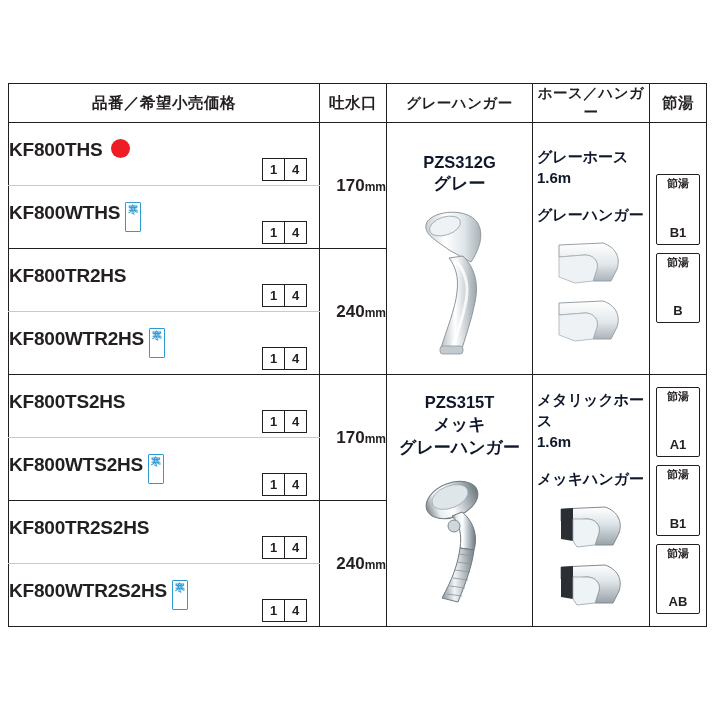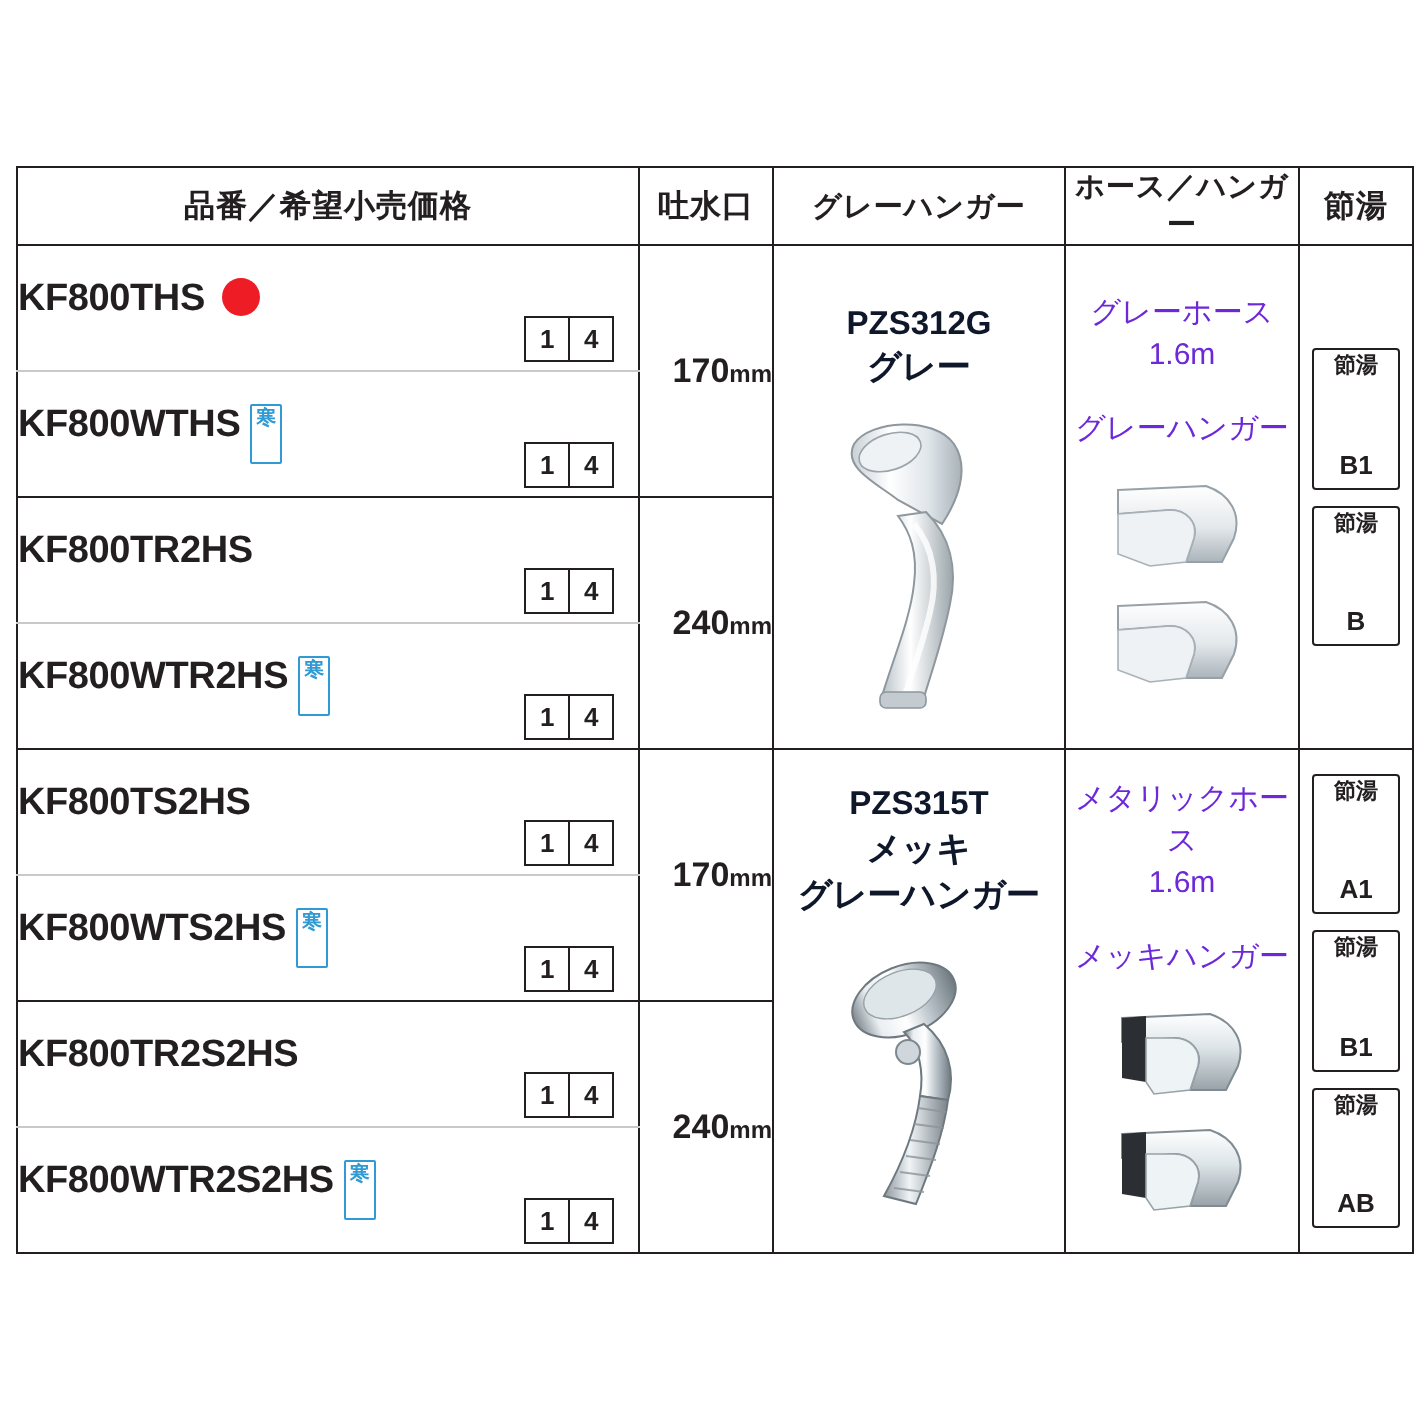--- a/index.html
+++ b/index.html
@@ -117,25 +117,24 @@
   .head-cell {
     text-align: center;
     padding: 10px 4px 8px 4px;
     font-size: 16.5px;
     font-weight: bold;
     color: #0f172a;
     line-height: 1.35;
   }
   .head-cell .sub { font-size: 17px; display: block; }
   .hose-cell {
-    text-align: center;
     padding: 8px 4px;
     font-size: 15px;
-    font-weight: normal;
-    color: #6d28d9;
+    font-weight: bold;
+    color: #0f172a;
     line-height: 1.4;
   }
   .save-cell {
     text-align: center;
     padding: 6px 2px;
   }
   .save-badge {
     display: inline-block;
     border: 1px solid #231f20;
     border-radius: 2px;

